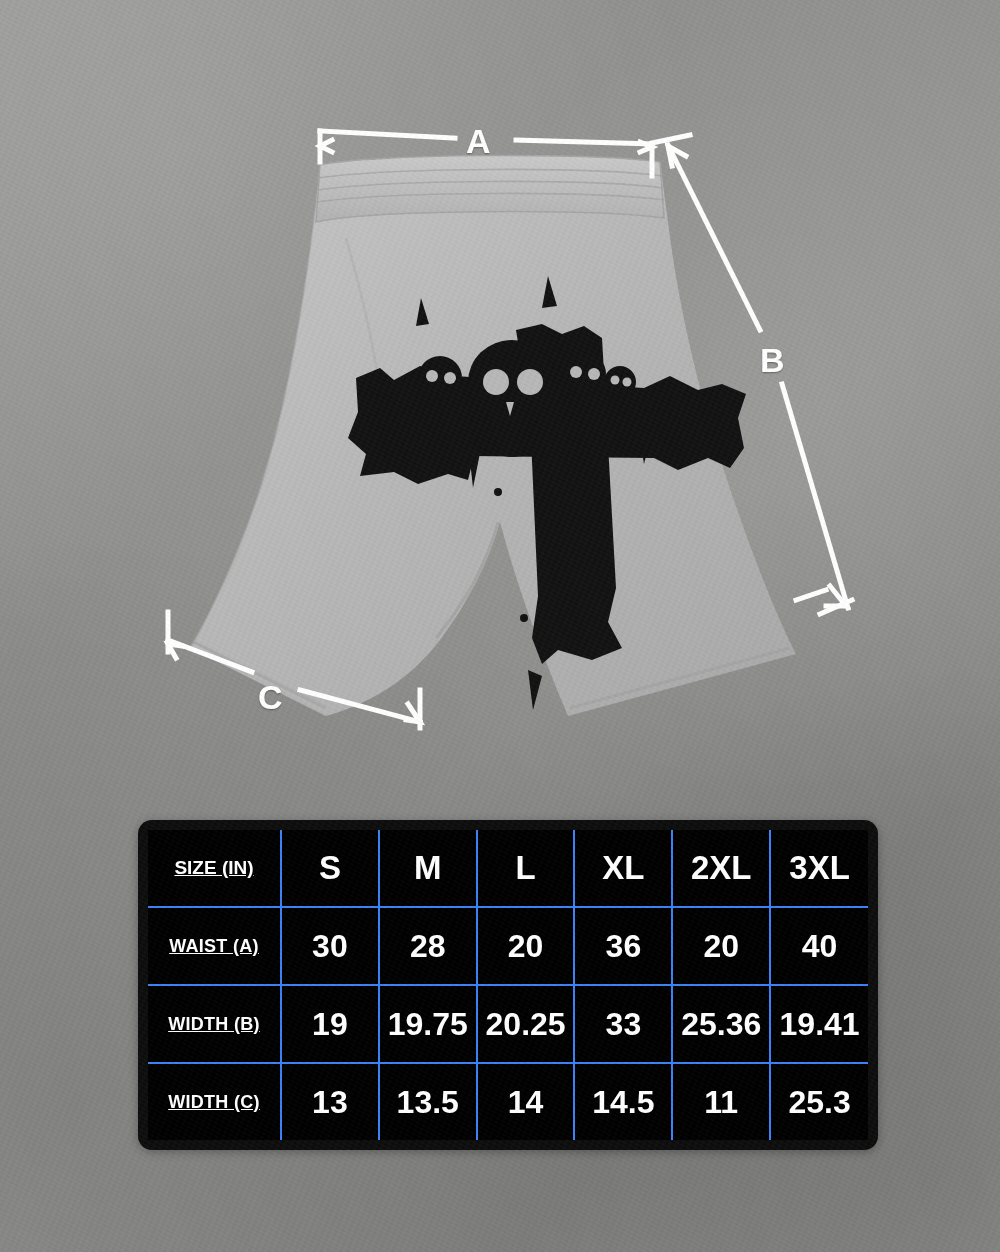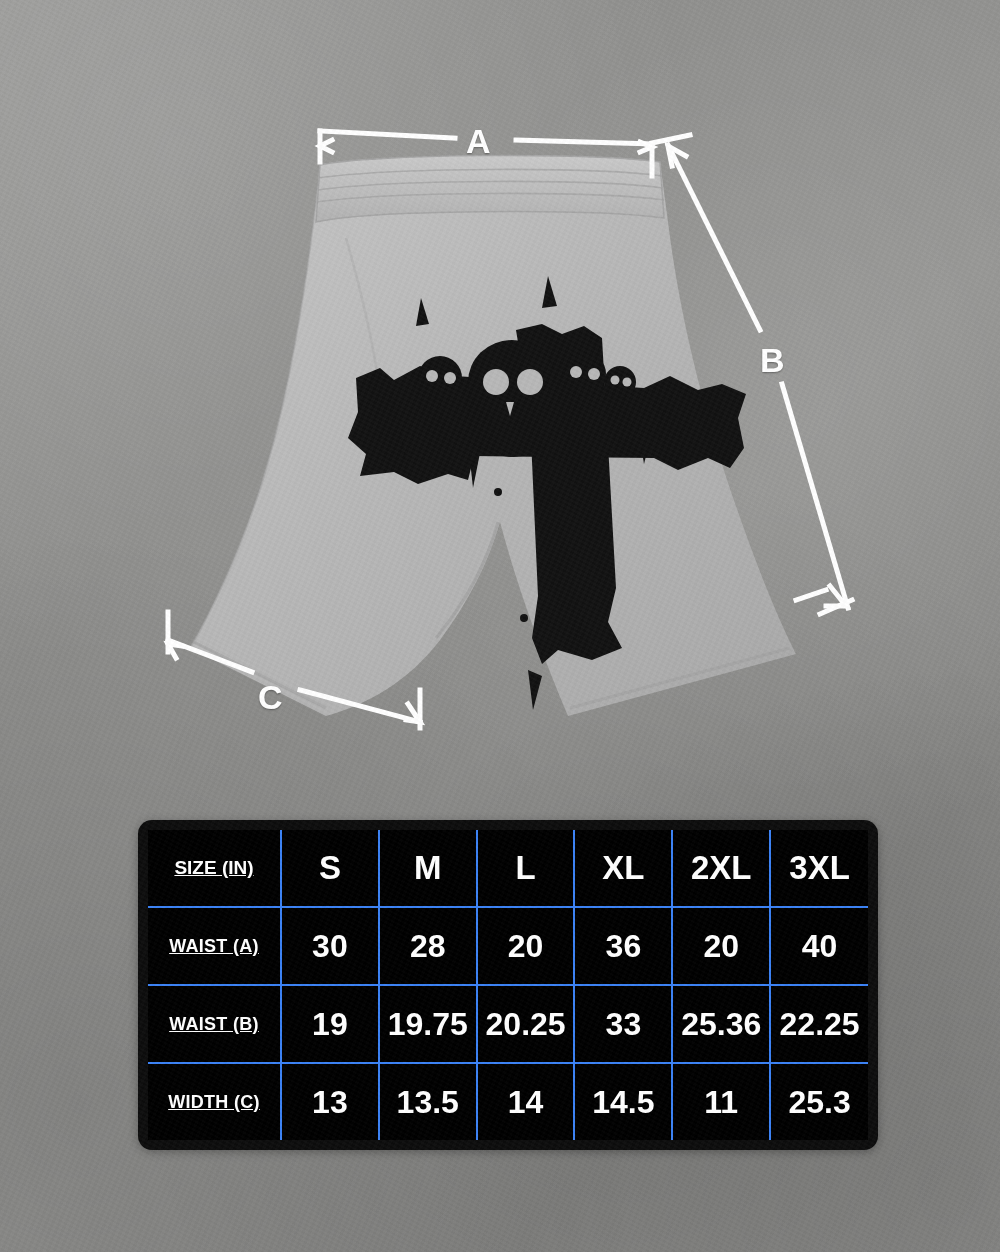--- a/index.html
+++ b/index.html
@@ -263,27 +263,27 @@
           <td class="col-head row-head">WAIST (A)</td>
           <td class="value">30</td>
           <td class="value">28</td>
           <td class="value">20</td>
           <td class="value">36</td>
           <td class="value">20</td>
           <td class="value">40</td>
         </tr>
 
         <tr>
-          <td class="col-head row-head">WAIST (B)</td>
+          <td class="col-head row-head">WIDTH (B)</td>
           <td class="value">19</td>
           <td class="value">19.75</td>
           <td class="value">20.25</td>
           <td class="value">33</td>
           <td class="value">25.36</td>
-          <td class="value">22.25</td>
+          <td class="value">19.41</td>
         </tr>
 
         <tr>
           <td class="col-head row-head">WIDTH (C)</td>
           <td class="value">13</td>
           <td class="value">13.5</td>
           <td class="value">14</td>
           <td class="value">14.5</td>
           <td class="value">11</td>
           <td class="value">25.3</td>

